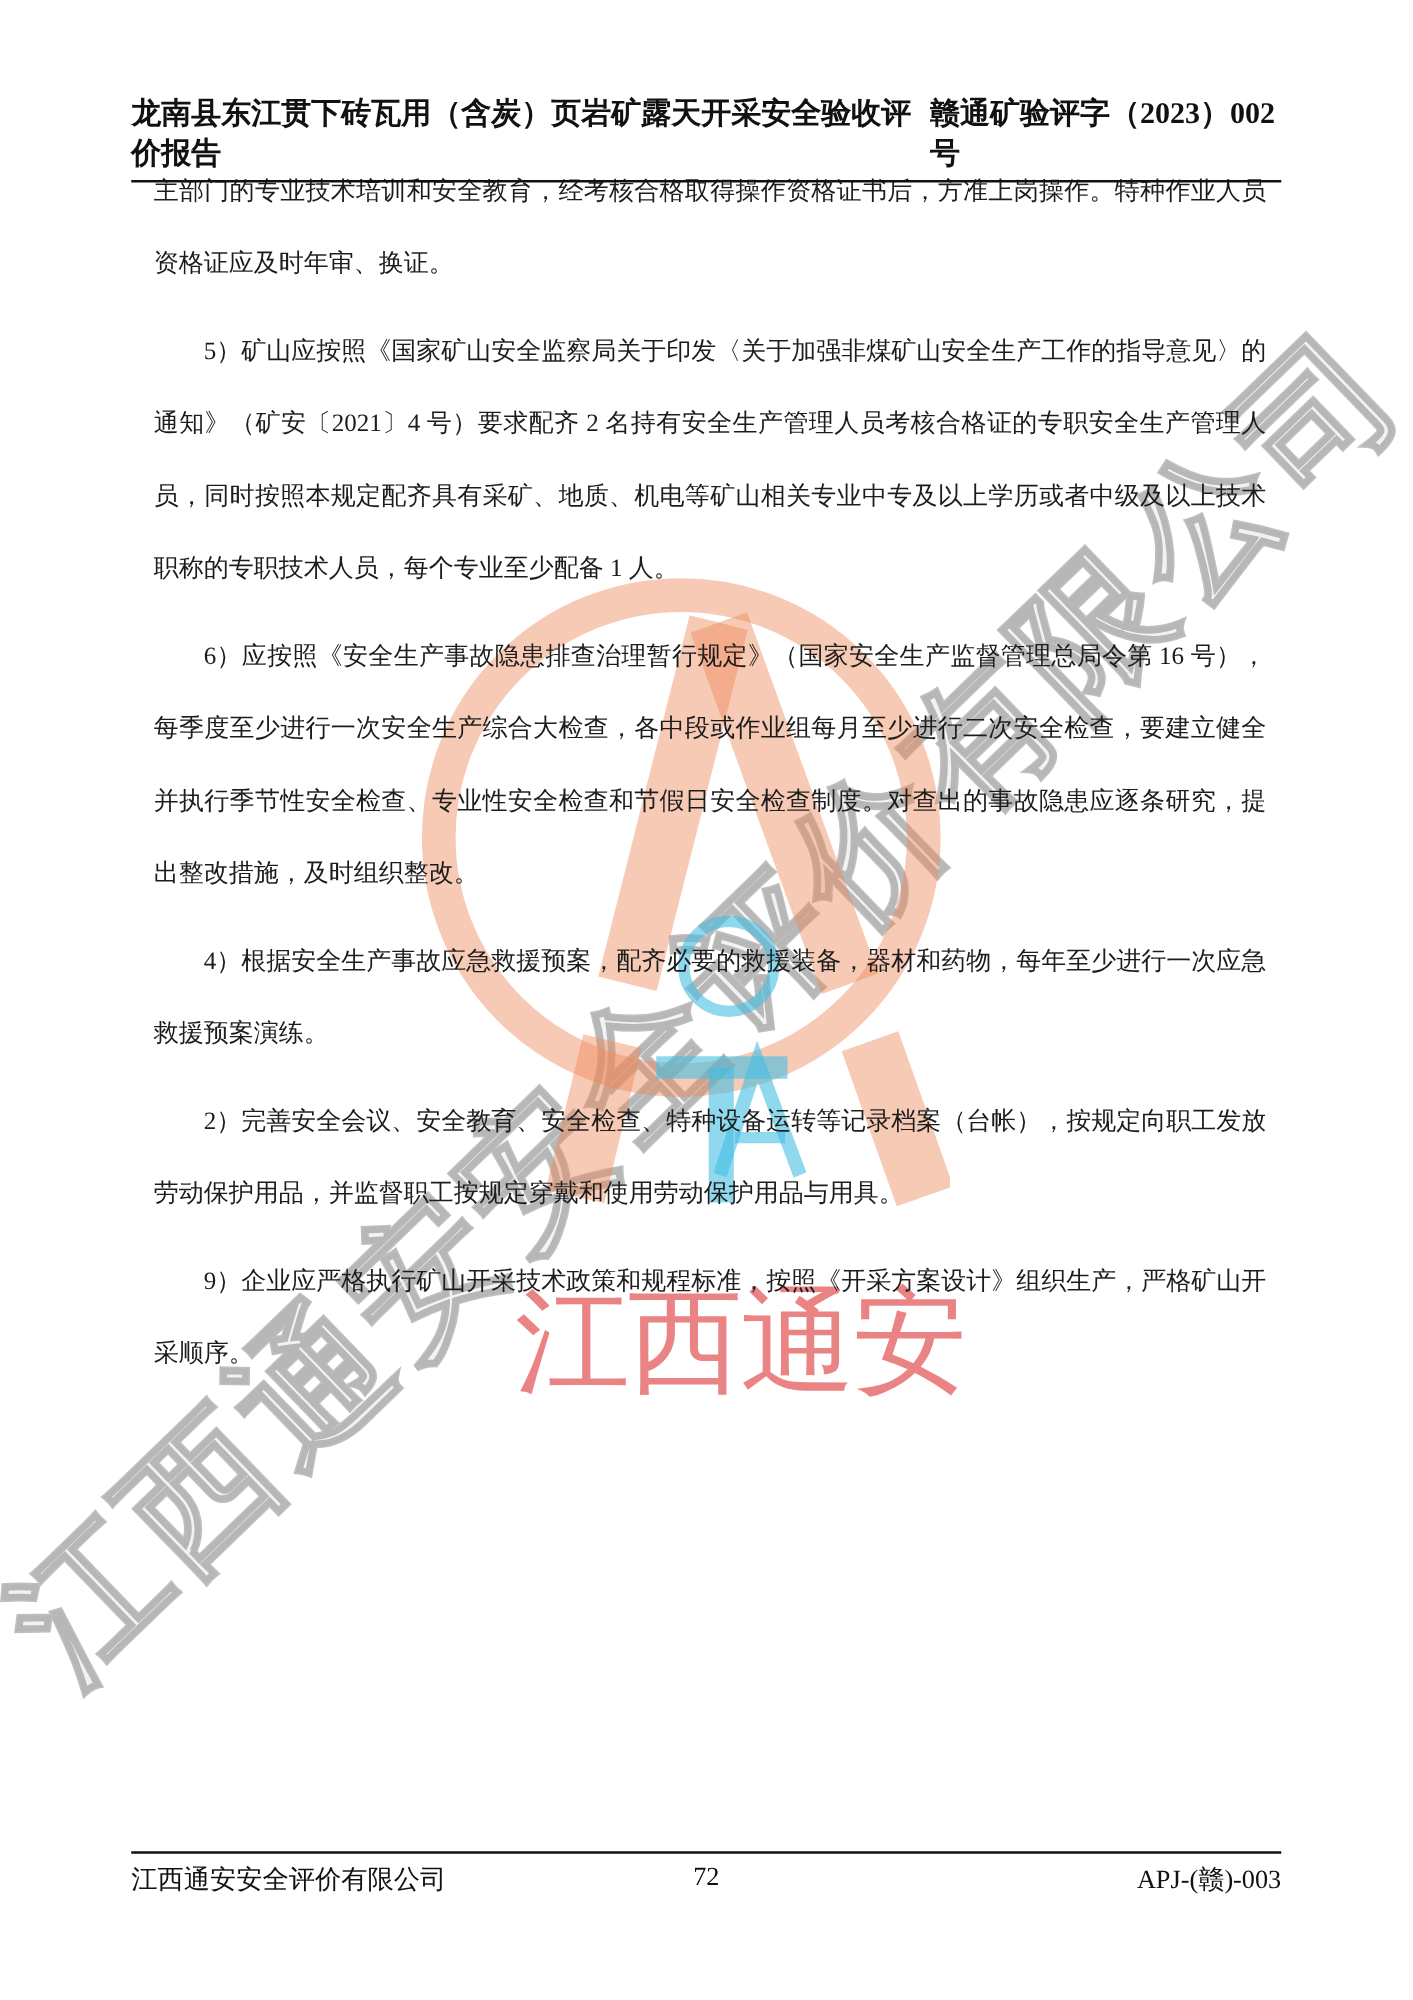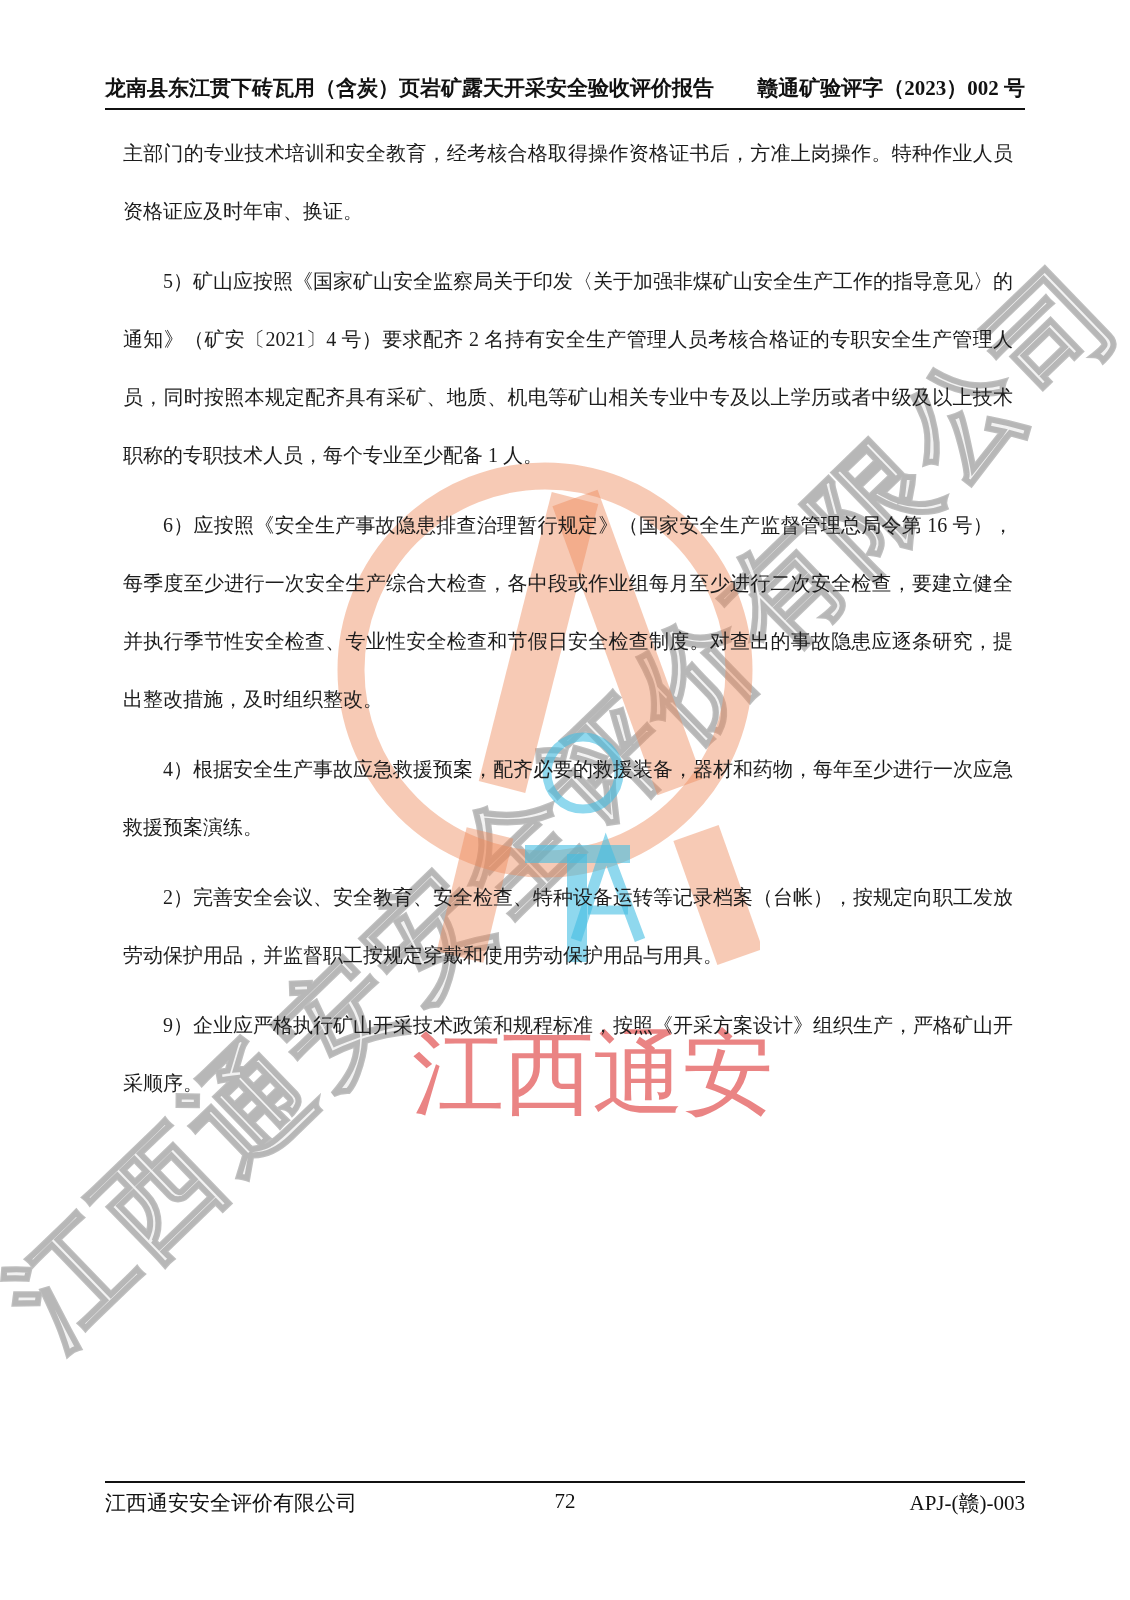--- a/index.html
+++ b/index.html
@@ -8,21 +8,21 @@
     width:1130px;height:1600px;
     background:#ffffff;
     overflow:hidden;
     font-family:"Liberation Serif","DejaVu Serif",serif;
     color:#1c1c1c;
   }
   
   .header{
     position:absolute;left:105px;top:74px;width:920px;
     display:flex;justify-content:space-between;align-items:flex-end;
-    font-size:21px;font-weight:bold;color:#111;
+    font-size:24px;font-weight:bold;color:#111;
     padding-bottom:6px;border-bottom:2px solid #111;
     z-index:3;
   }
   
   .doc-body{
     position:absolute;left:123px;top:124px;width:890px;
     font-size:20px;line-height:58px;text-align:justify;
     z-index:2;
   }
   .doc-body p{margin:0 0 12px 0;}

